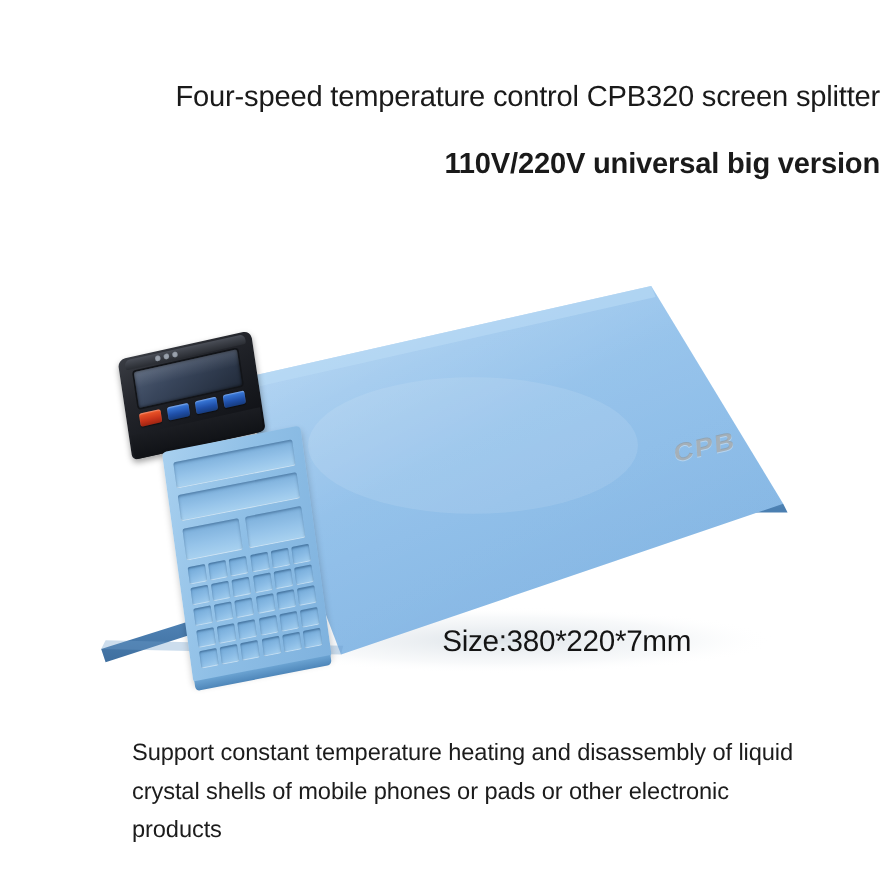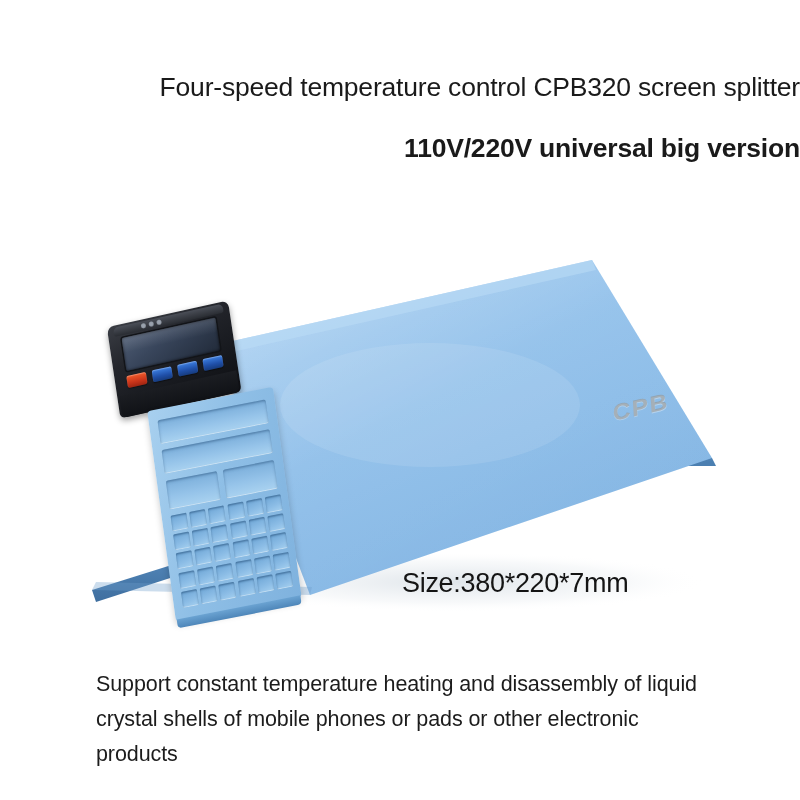--- a/index.html
+++ b/index.html
@@ -46,21 +46,21 @@
     font-size: 27px;
     color: #141414;
     font-weight: 400;
     letter-spacing: -0.3px;
     white-space: nowrap;
     margin-left: 16px;
   }
 
   #description {
     position: absolute;
-    left: 96px;
+    left: 120px;
     top: 667px;
     width: 620px;
     font-size: 21.5px;
     line-height: 35px;
     color: #1c1c1c;
     font-weight: 400;
     letter-spacing: -0.1px;
   }
 
   

